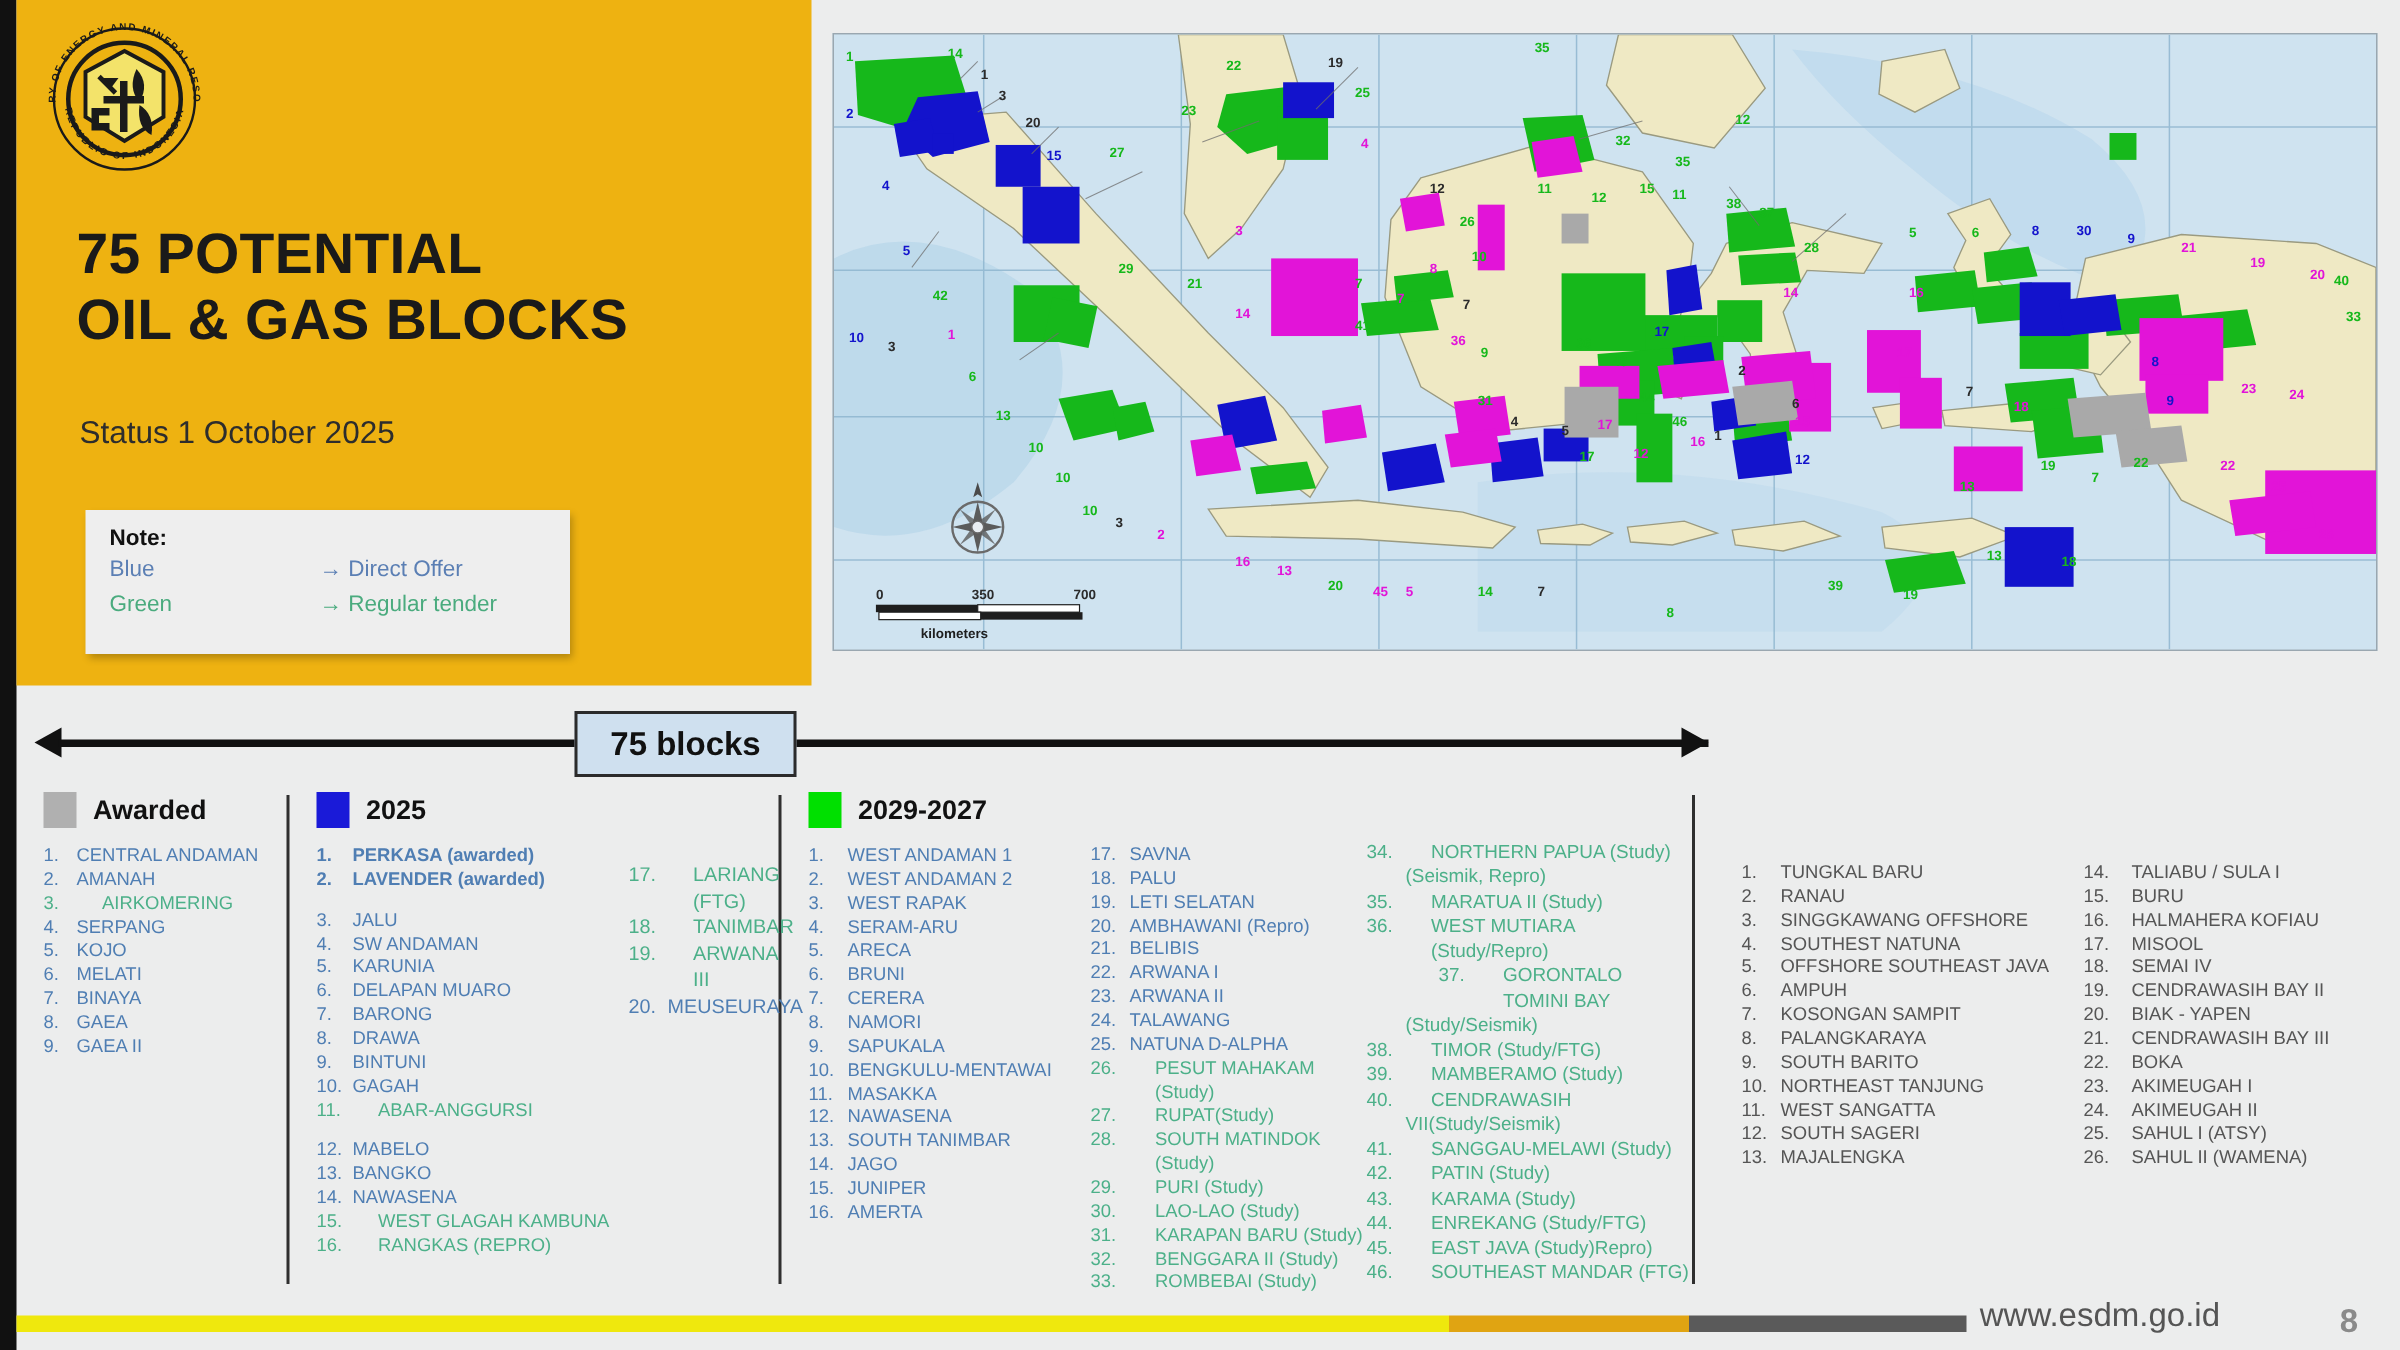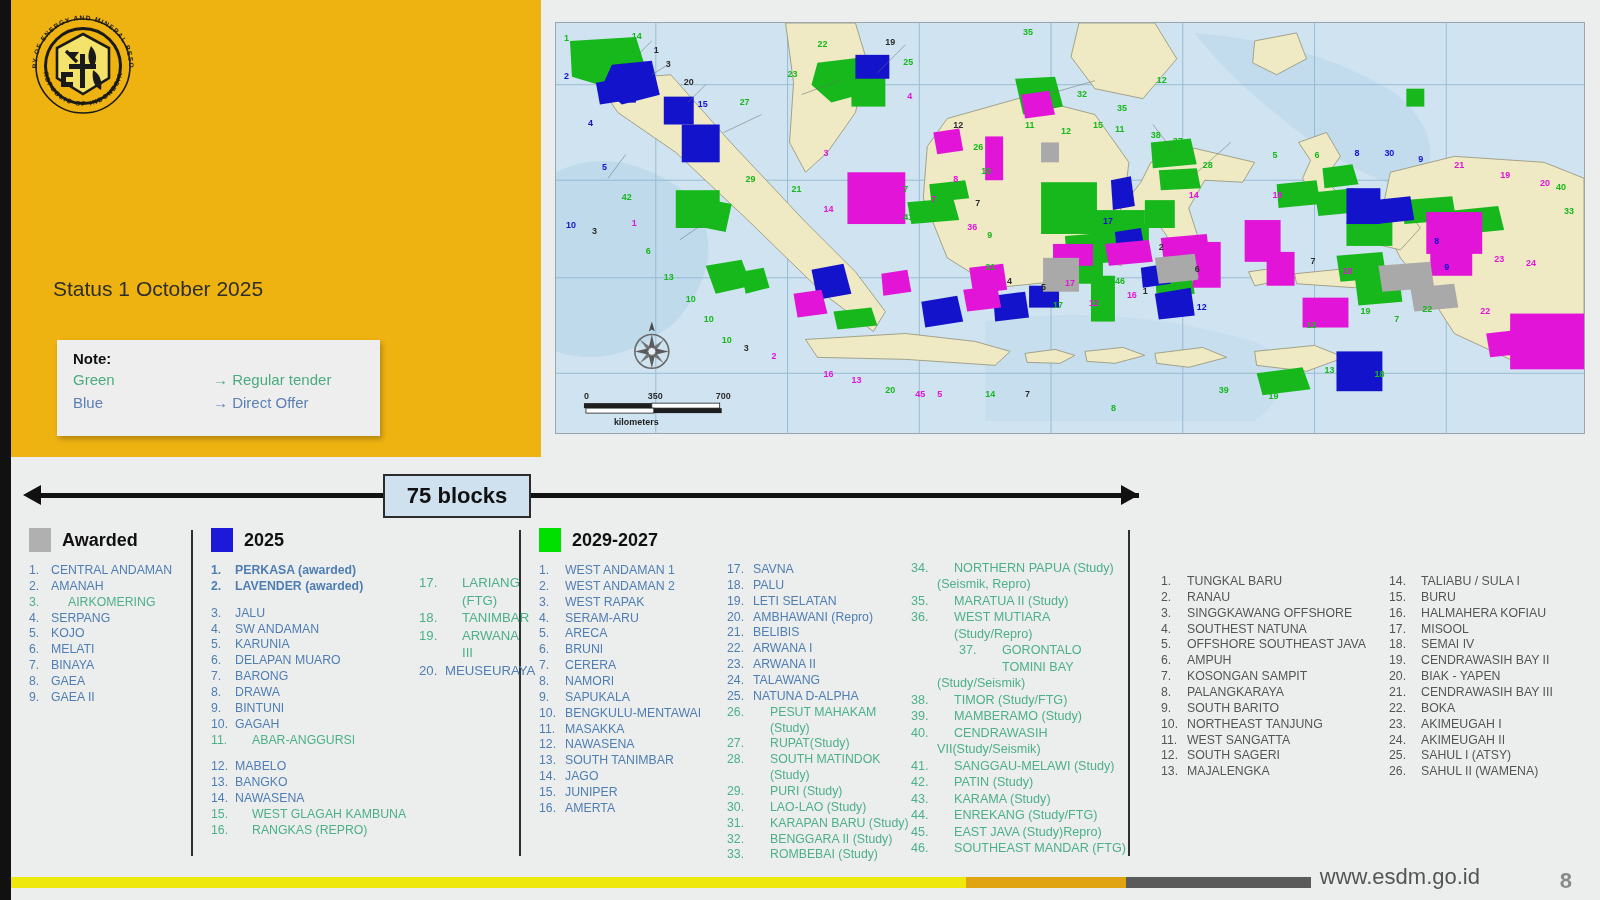--- a/index.html
+++ b/index.html
@@ -134,32 +134,36 @@
         <path d="M70 62 q10 6 8 20 q-10 -5 -8 -20 Z" fill="#1a1a1a"></path>
         <text font-size="6.6" font-weight="bold" fill="#1a1a1a" letter-spacing="1.1" font-family="'Liberation Sans',sans-serif">
           <textPath href="#arcTop" startOffset="50%" text-anchor="middle">MINISTRY OF ENERGY AND MINERAL RESOURCES</textPath>
         </text>
         <text font-size="6.6" font-weight="bold" fill="#1a1a1a" letter-spacing="1.4" font-family="'Liberation Sans',sans-serif">
           <textPath href="#arcBot" startOffset="50%" text-anchor="middle">REPUBLIC OF INDONESIA</textPath>
         </text>
       </svg>
     </div>
 
+    <div class="title">
+      <span>75 POTENTIAL</span>
+      <span class="l2">OIL &amp; GAS BLOCKS</span>
+    </div>
 
     <div class="subtitle">Status 1 October 2025</div>
 
     <div class="note-box">
       <div class="note-title">Note:</div>
       <div class="note-row">
+        <span class="k note-blue">Blue</span>
+        <span class="v note-blue">→ Direct Offer</span>
+      </div>
+      <div class="note-row">
         <span class="k note-green">Green</span>
         <span class="v note-green">→ Regular tender</span>
-      </div>
-      <div class="note-row">
-        <span class="k note-blue">Blue</span>
-        <span class="v note-blue">→ Direct Offer</span>
       </div>
     </div>
   </div>
 
   <div class="map-frame">
     <svg viewBox="0 0 1030 412" preserveAspectRatio="none" aria-hidden="true">
       <rect x="0" y="0" width="1030" height="412" fill="#cfe3f0"></rect>
 
       <path d="M0 150 Q 60 120 130 170 Q 180 230 120 300 Q 60 350 0 330 Z" fill="#b9d7ea" opacity=".8"></path>
       <path d="M640 10 Q 760 20 840 70 Q 900 120 860 170 Q 790 150 720 90 Q 670 50 640 10 Z" fill="#bcd9ec" opacity=".7"></path>

